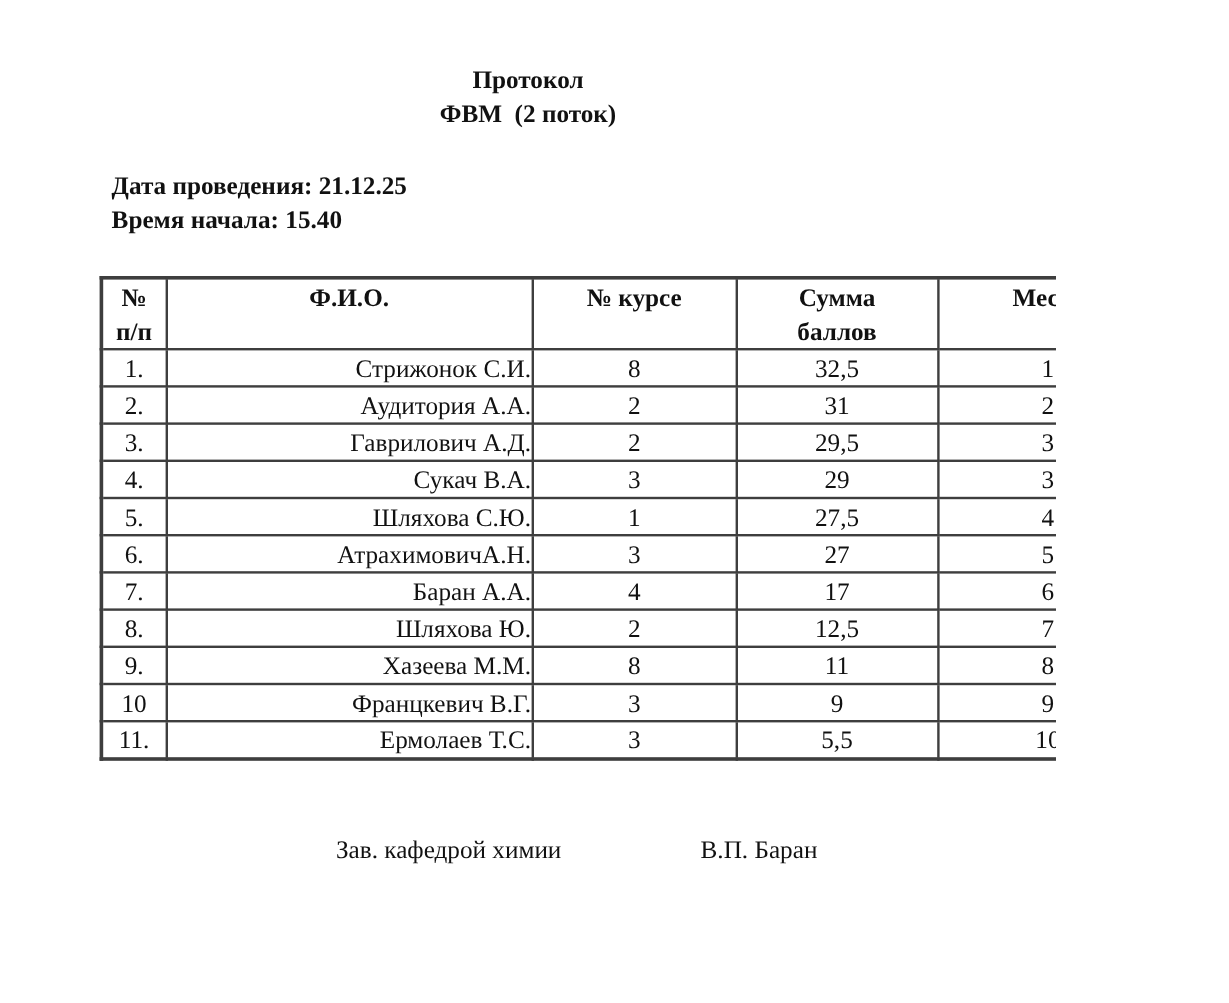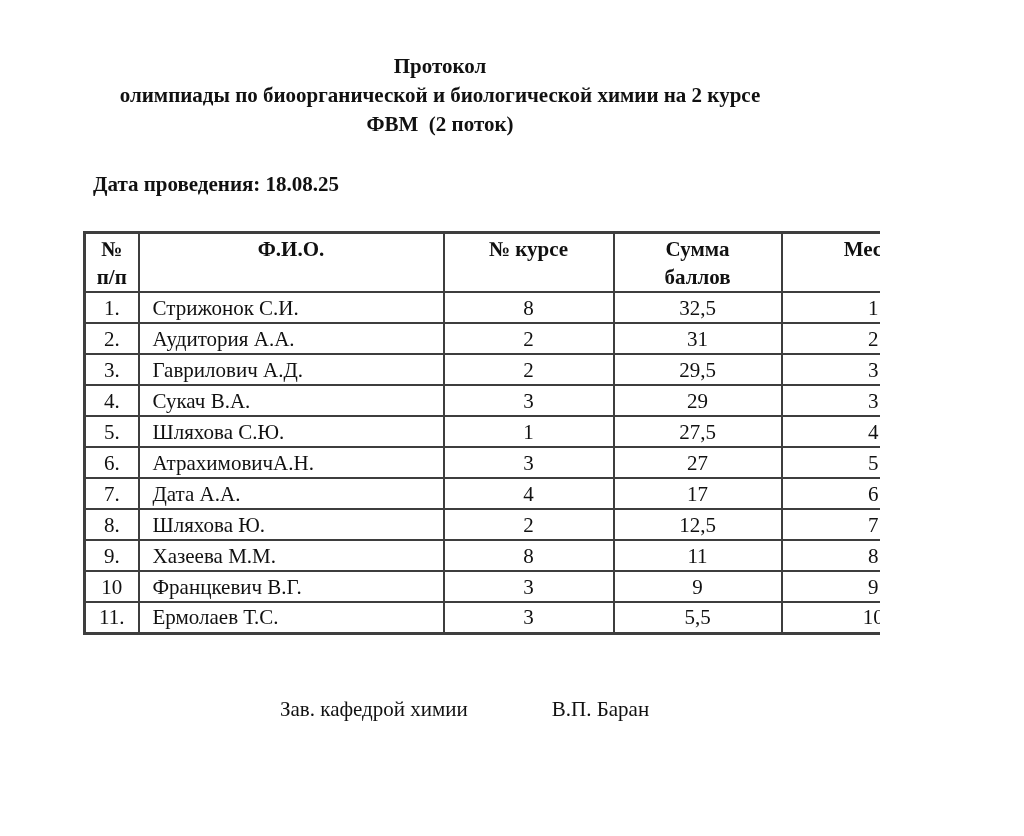--- a/index.html
+++ b/index.html
@@ -47,45 +47,45 @@
     height: 58px;
     padding-top: 1px;
   }
   table.results td {
     height: 31px;
     text-align: center;
     vertical-align: middle;
     line-height: 24px;
   }
   table.results td.name-cell {
-    text-align: left;
+    text-align: right;
     padding-left: 13px;
   }
   .signature-block {
     margin: 62px 0 0 280px;
     font-size: 21px;
     white-space: nowrap;
   }
   .signature-block .sig-name {
-    margin-left: 84px;
+    margin-left: 116px;
   }
 </style>
 </head>
 <body>
 
 <div class="page">
 
   <div class="title-block">
     <div>Протокол</div>
-    <div>олимпиады по биоорганической и биологической химии на 2 курсе</div>
     <div>ФВМ&nbsp; (2 поток)</div>
   </div>
 
   <div class="info-block">
-    <div>Дата проведения: 18.08.25</div>
+    <div>Дата проведения: 21.12.25</div>
+    <div>Время начала: 15.40</div>
   </div>
 
   <table class="results">
     <colgroup>
       <col style="width:54px">
       <col style="width:305px">
       <col style="width:170px">
       <col style="width:168px">
       <col>
     </colgroup>
@@ -138,21 +138,21 @@
       </tr>
       <tr>
         <td>6.</td>
         <td class="name-cell">АтрахимовичА.Н.</td>
         <td>3</td>
         <td>27</td>
         <td>5</td>
       </tr>
       <tr>
         <td>7.</td>
-        <td class="name-cell">Дата А.А.</td>
+        <td class="name-cell">Баран А.А.</td>
         <td>4</td>
         <td>17</td>
         <td>6</td>
       </tr>
       <tr>
         <td>8.</td>
         <td class="name-cell">Шляхова Ю.</td>
         <td>2</td>
         <td>12,5</td>
         <td>7</td>

